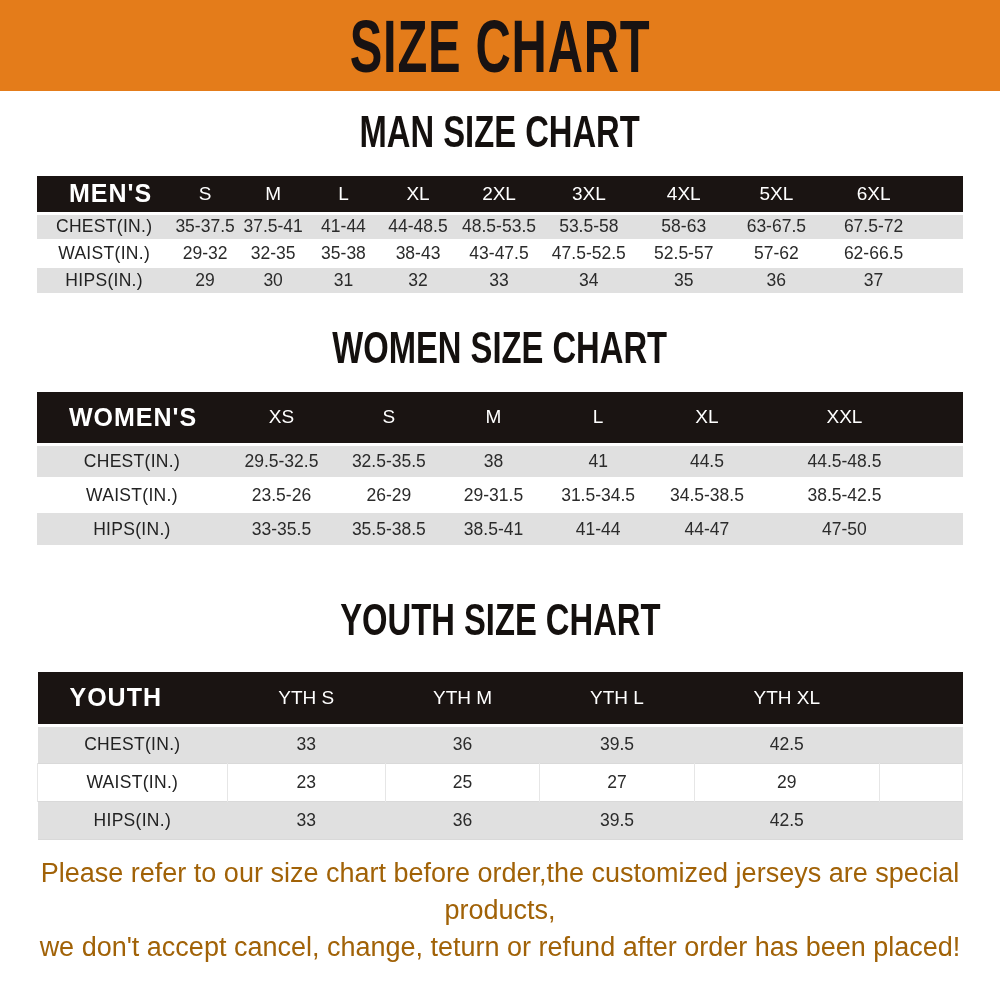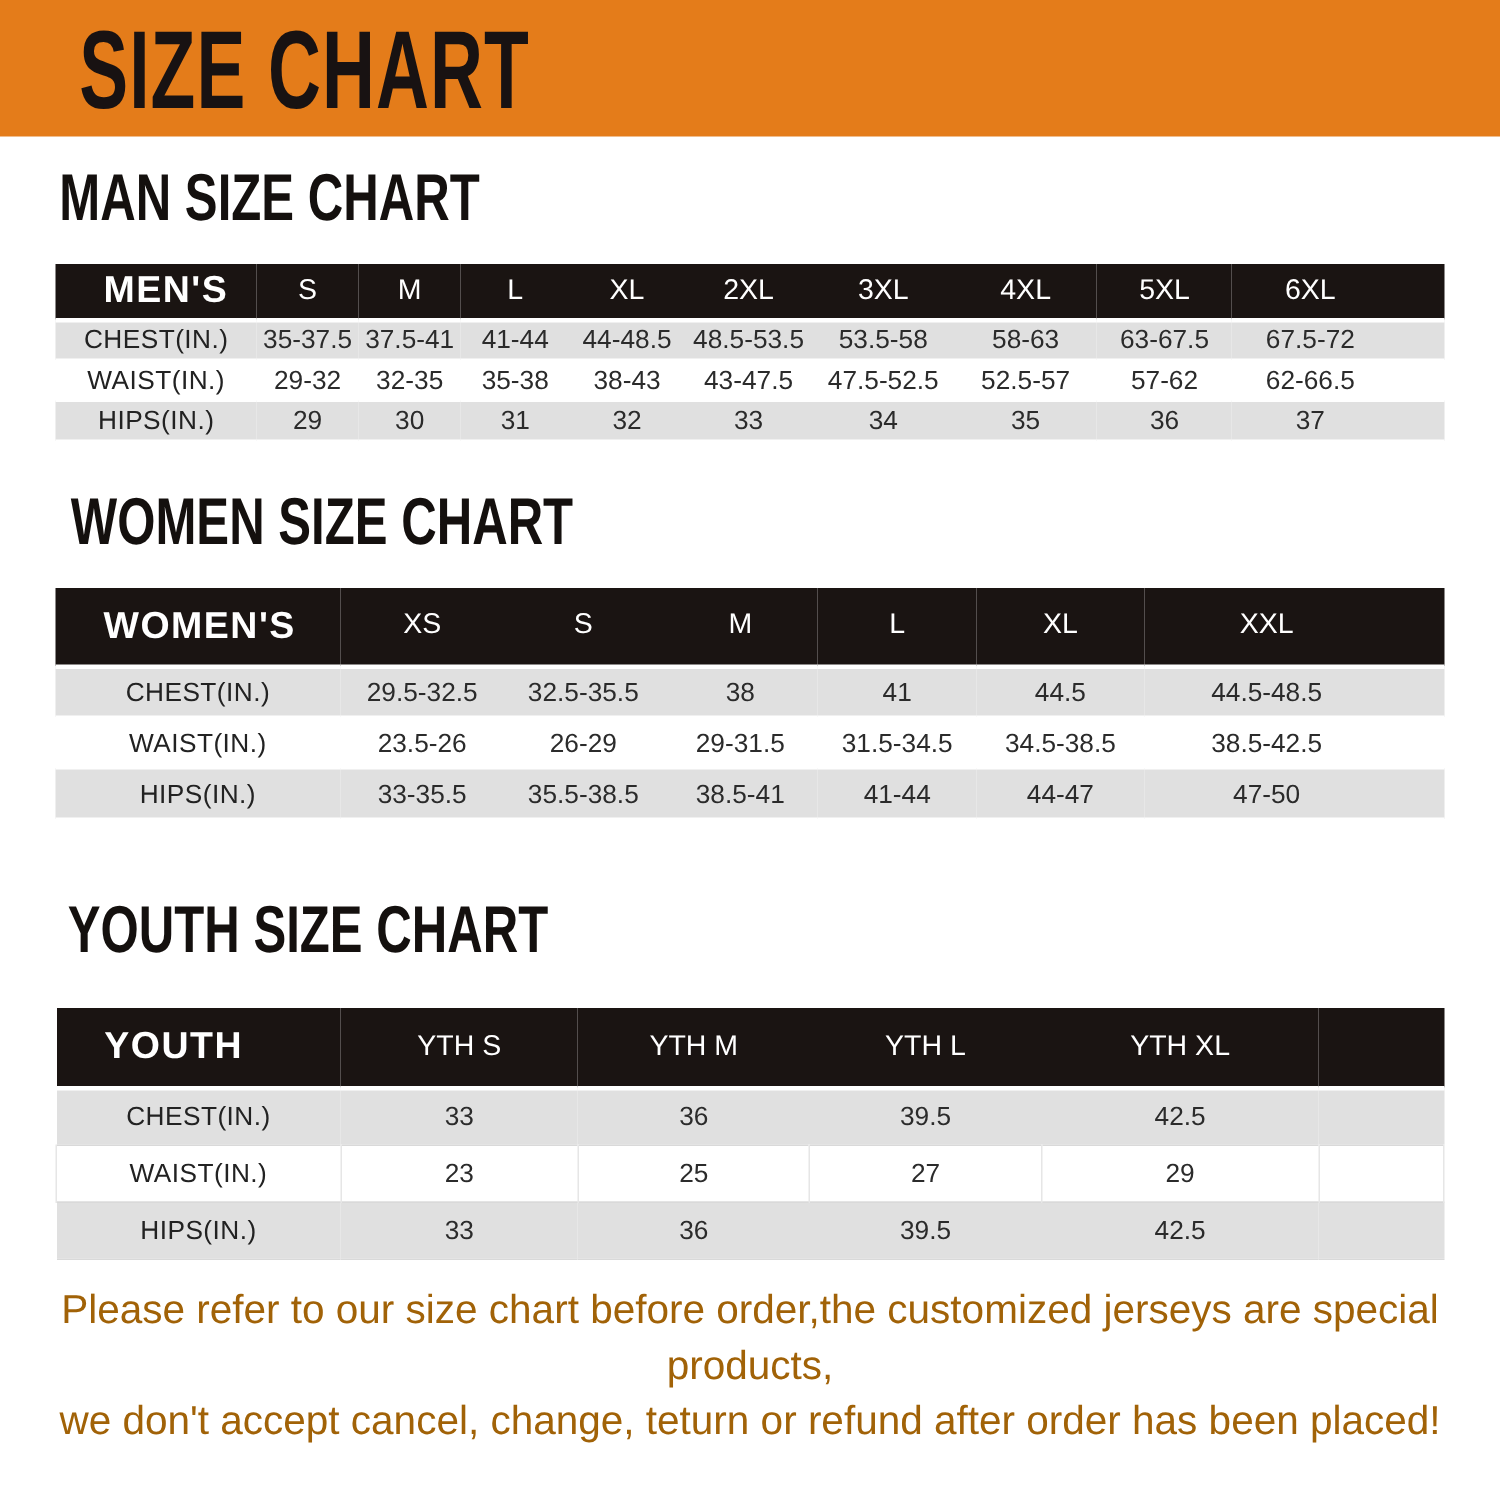--- a/index.html
+++ b/index.html
@@ -8,34 +8,34 @@
     width: 1000px; height: 1000px;
     background: #ffffff;
     font-family: "Liberation Sans", sans-serif;
     overflow: hidden;
   }
 
   
   .banner {
     width: 100%; height: 91px;
     background: #E47C1A;
-    display: flex; align-items: center; 
+    display: flex; align-items: center; justify-content: center;
   }
   .banner-title {
     display: inline-block;
     font-size: 66px; font-weight: 700; color: #181212;
     letter-spacing: 1px; line-height: 1;
     transform: scale(0.74, 1.12);
     transform-origin: center;
     white-space: nowrap;
   }
 
   
   .section-heading {
-    margin: 0; 
+    margin: 0; text-align: center;
     font-weight: 700; color: #14100e;
     line-height: 46px; font-size: 42px;
   }
   .condensed {
     display: inline-block;
     transform: scale(0.78, 1.05);
     transform-origin: center;
     white-space: nowrap;
     letter-spacing: 0px;
   }

